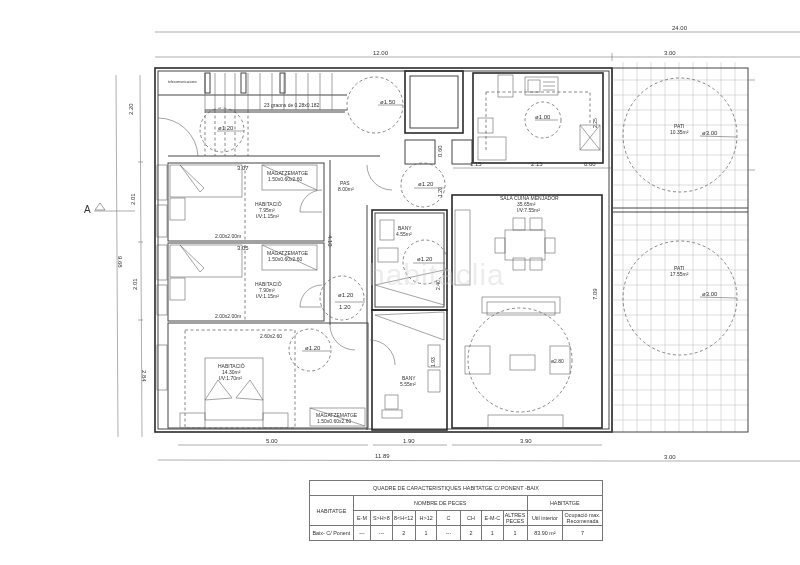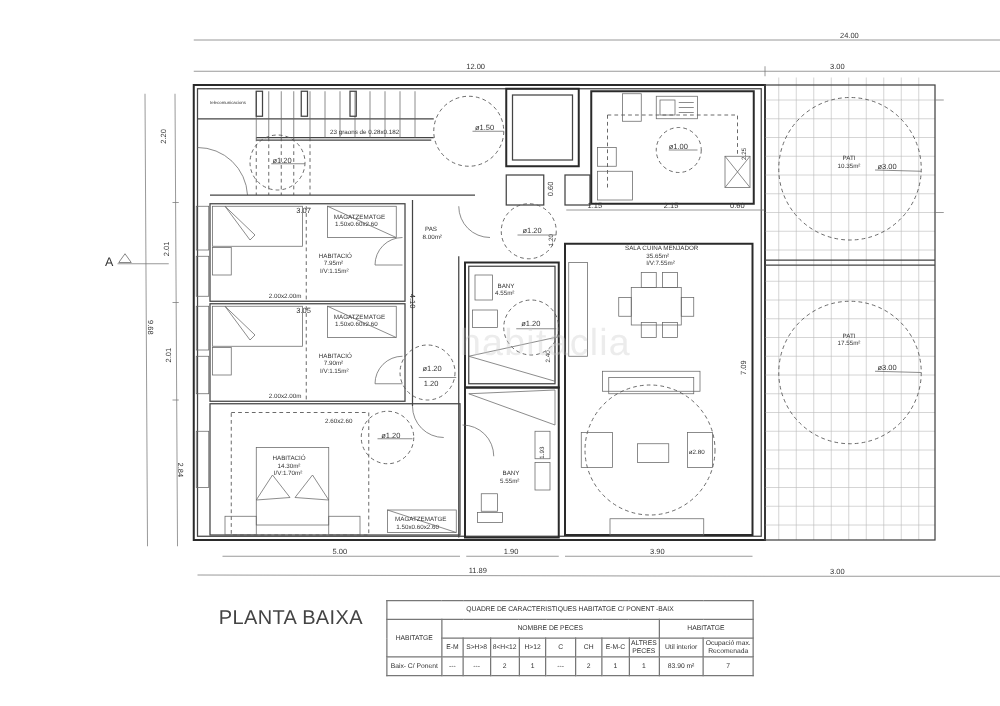--- a/index.html
+++ b/index.html
@@ -323,21 +323,20 @@
     <line class="dim" x1="158" y1="460" x2="612" y2="461"></line>
     <text class="txt t6" x="375" y="458">11.89</text>
     <line class="dim" x1="612" y1="461" x2="800" y2="461"></line>
     <text class="txt t6" x="664" y="459">3.00</text>
   </g>
 </svg>
 
 <div class="watermark">habitaclia</div>
 
 <div class="title-block">
-  <div>PLANTA BAIXA</div>
 </div>
 
 <table class="ctable">
   <tbody>
       <tr class="caption">
     <td colspan="11" style="width:290px;">QUADRE DE CARACTERISTIQUES HABITATGE C/ PONENT -BAIX</td>
   </tr>
   <tr>
     <td rowspan="2" style="width:40px;">HABITATGE</td>
     <td colspan="8">NOMBRE DE PECES</td>

